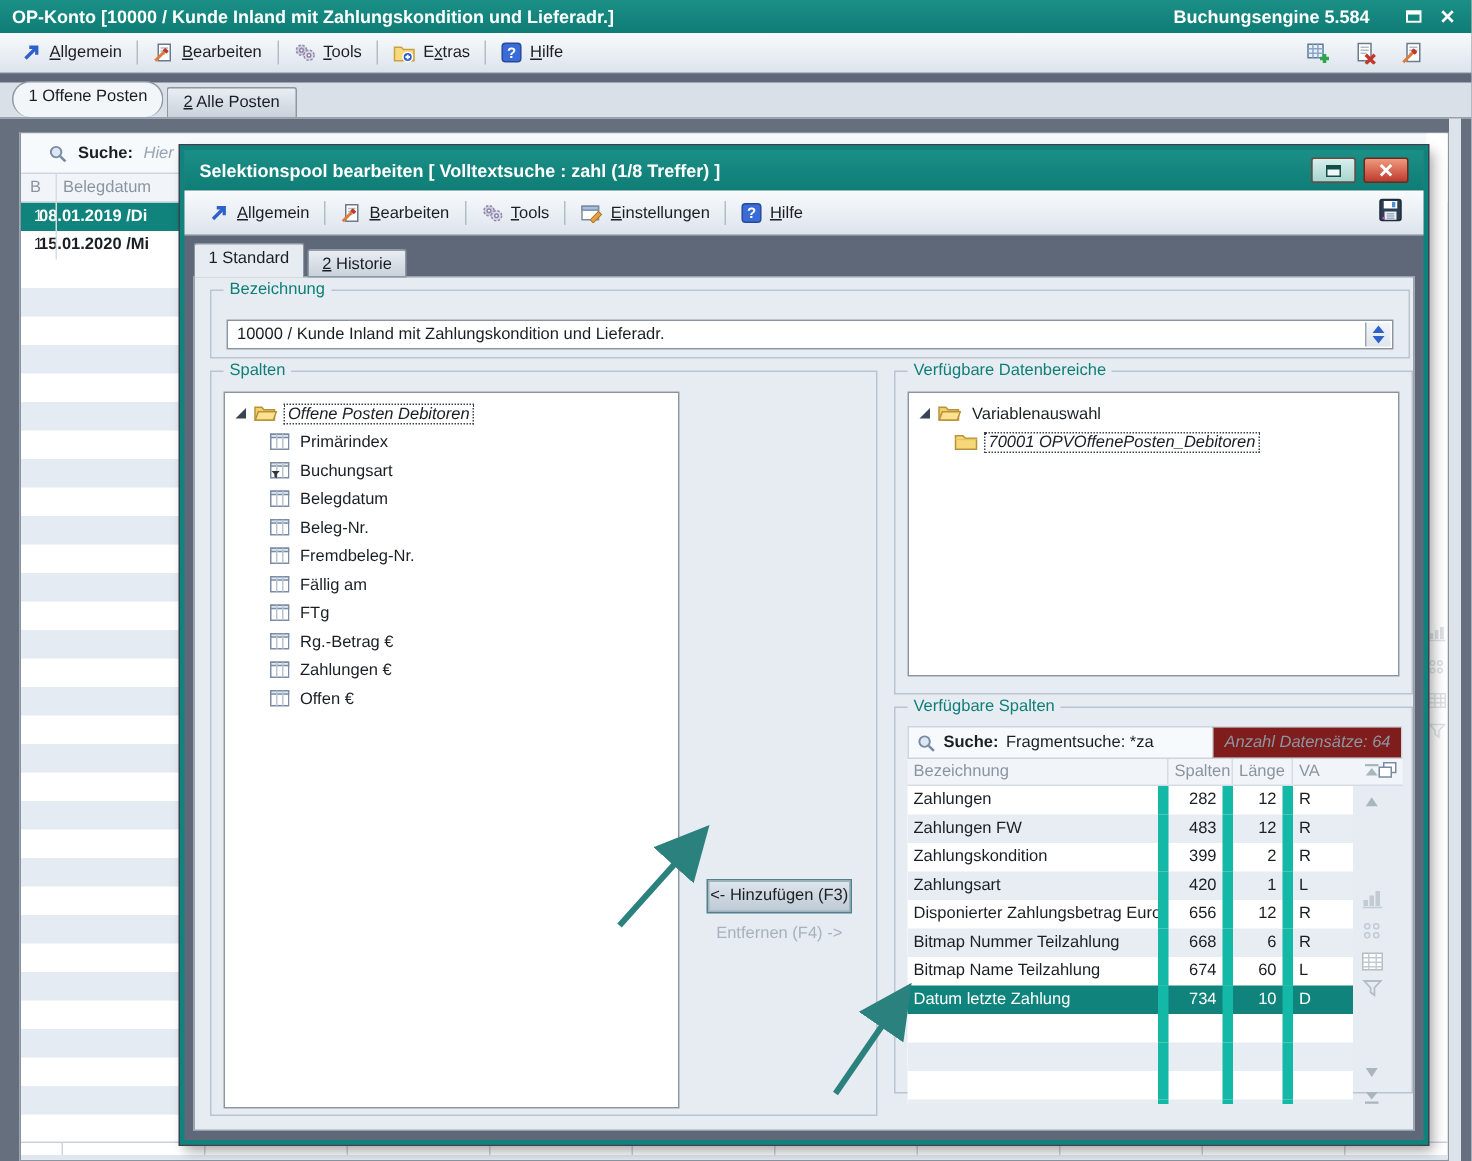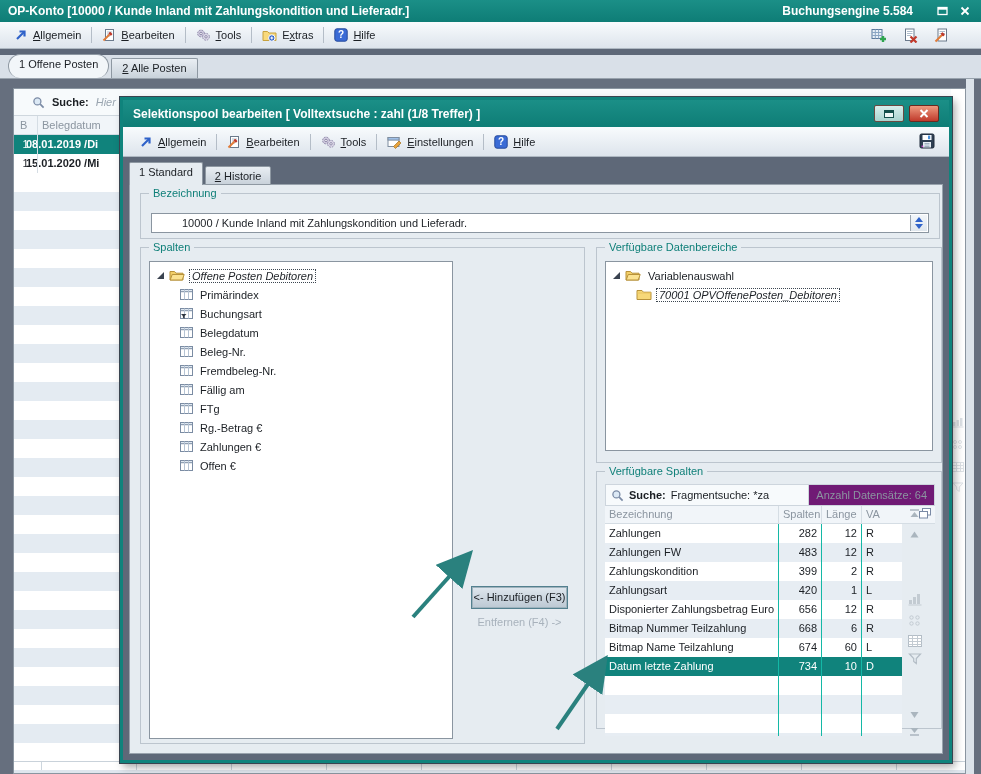--- a/index.html
+++ b/index.html
@@ -87,21 +87,21 @@
 
   .dlg-panel { position:absolute; left:6px; top:84px; right:6px; bottom:6px;
     background:#e6ecf1; border:1px solid #99a3ad; }
 
   .group { position:absolute; border:1px solid #bcc5ce; }
   .g-label { position:absolute; left:8px; top:-7px; background:#e6ecf1; padding:0 4px; color:#0e7f78; white-space:nowrap; }
 
   #g-bez { left:10px; top:8px; width:800px; height:46px; }
   .combo { position:absolute; left:10px; top:19px; right:10px; height:20px; background:#fff;
     border:1px solid #8a95a0; display:flex; align-items:center; padding-left:6px; }
-  .combo .val { white-space:nowrap;margin-left:24px; }
+  .combo .val { white-space:nowrap; }
   .spin { position:absolute; right:1px; top:1px; bottom:1px; width:17px; border-left:1px solid #9aa5b0;
     background:linear-gradient(#f2f6fa,#dfe6ed); display:flex; flex-direction:column;
     align-items:center; justify-content:center; gap:2px; }
   .tri-up { width:0; height:0; border-left:4px solid transparent; border-right:4px solid transparent; border-bottom:5px solid #2f62c9; }
   .tri-down { width:0; height:0; border-left:4px solid transparent; border-right:4px solid transparent; border-top:5px solid #2f62c9; }
 
   #g-spalten { left:10px; top:62px; width:445px; height:497px; }
   .listbox { position:absolute; background:#fff; border:1px solid #8a95a0; overflow:hidden; }
   #lb-spalten { left:8px; top:13px; width:304px; height:478px; }
   #g-daten { left:466px; top:62px; width:346px; height:216px; }
@@ -116,32 +116,32 @@
 
   .xfer-btn { position:absolute; left:330px; top:338px; width:97px; height:23px;
     background:linear-gradient(#dfe7ee,#bcc8d3); border:1px solid #53808f;
     box-shadow:0 0 0 1px #9fb3bd inset; text-align:center; line-height:21px; }
   .xfer-off { position:absolute; left:330px; top:368px; width:97px; text-align:center; color:#a8b2bc; }
 
   #g-vsp { left:466px; top:286px; width:346px; height:258px; }
   .vsp-search { position:absolute; left:8px; top:12px; width:330px; height:22px; background:#f7fafc;
     border:1px solid #cdd5dd; display:flex; align-items:center; padding-left:5px; gap:5px; }
   .vsp-search .lbl { font-weight:bold; }
-  .vsp-count { margin-left:auto; height:100%; display:flex; align-items:center; background:#701a75;
-    color:#8b95a0; padding:0 7px; border-left:1px solid #cdd5dd; white-space:nowrap; }
+  .vsp-count { margin-left:auto; height:100%; display:flex; align-items:center; background:#7f1d1d;
+    color:#8b95a0; padding:0 7px; border-left:1px solid #cdd5dd; white-space:nowrap;font-style:italic; }
   .vsp-head { position:absolute; left:8px; top:34px; width:330px; height:18px; background:#f1f5f9;
     color:#8b95a0; border-bottom:1px solid #d5dde4; display:flex; }
   .vsp-head .hc { padding:2px 4px 0; border-right:1px solid #d5dde4; height:100%; }
   .hc.name { width:174px; } .hc.pos { width:43px; } .hc.len { width:40px; } .hc.va { width:38px; border-right:none; }
   .vsp-head .hicon { position:absolute; right:3px; top:1px; }
   .vsp-rows { position:absolute; left:8px; top:52px; width:297px; height:212px; overflow:hidden; background:#fff; }
   .vrow { height:19px; display:flex; }
   .vrow.alt { background:#e7edf3; }
   .vrow.sel { background:#10837C; color:#fff; }
-  .vrow .c { padding:3px 4px 0; border-right:1px solid #14b8a6; height:100%; white-space:nowrap; overflow:hidden; }
+  .vrow .c { padding:3px 4px 0; border-right:7px solid #14b8a6; height:100%; white-space:nowrap; overflow:hidden; }
   .c.name { width:174px; } .c.pos { width:43px; text-align:right; } .c.len { width:40px; text-align:right; }
   .c.va { width:40px; border-right:none; }
   .vsp-strip { position:absolute; left:308px; top:34px; width:26px; height:230px; }
   .vsp-strip .sic { position:absolute; left:3px; }
 
   .arrows { position:absolute; left:0; top:0; width:981px; height:774px; pointer-events:none; z-index:9; }
 </style>
 </head>
 <body>
 

